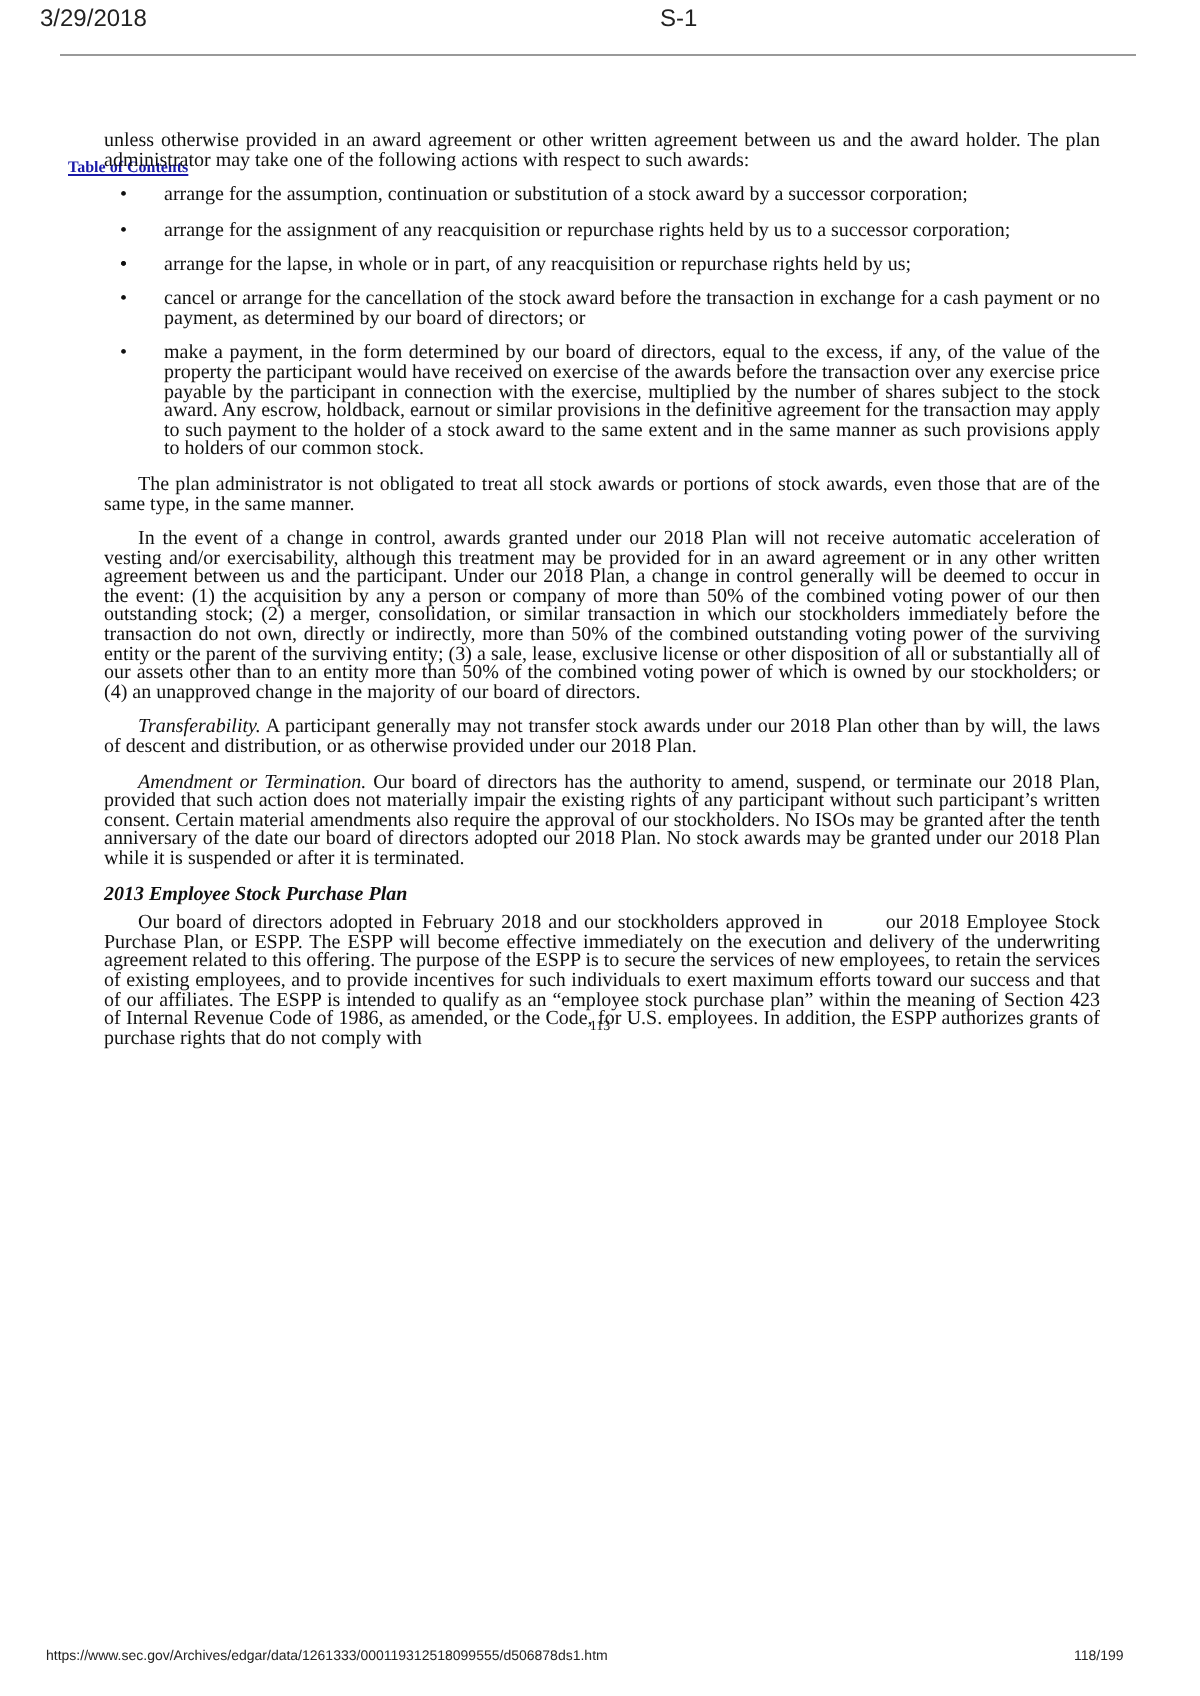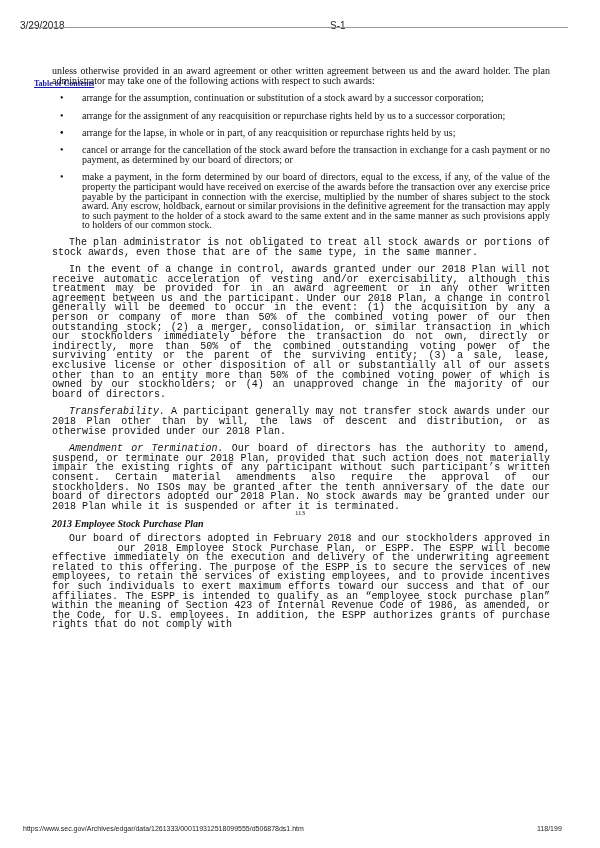--- a/index.html
+++ b/index.html
@@ -1,27 +1,27 @@
 <!DOCTYPE html>
 <html><head>
 <meta charset="utf-8">
 <style>
   html, body { margin: 0; padding: 0; }
   body {
     width: 600px; height: 848px; background: #ffffff; position: relative; overflow: hidden;
     font-family: "Liberation Serif", serif; color: #111;
   }
-  .hdr { position: absolute; top: 20px; font-family: "Liberation Sans", sans-serif; font-size: 10px; color: #222; }
+  .hdr { position: absolute; top: 2px; font-family: "Liberation Sans", sans-serif; font-size: 12px; color: #222; }
   #hdr-date { left: 20px; }
   #hdr-title { left: 330px; }
   .rule { position: absolute; top: 27px; left: 30px; width: 538px; height: 1px; background: #999; }
   #toc { position: absolute; top: 43px; left: 34px; font-size: 8px; font-weight: bold; color: #1a1aa8; text-decoration: underline; cursor: pointer; margin-top: 36px; }
   #content { position: absolute; top: 66px; left: 52px; width: 498px; font-size: 10px; line-height: 9.6px; }
   #content p { margin: 0 0 8px 0; text-align: justify; }
-  .indent { text-indent: 17px; font-family: Liberation Mono, monospace; }
+  .indent { text-indent: 17px; }
   ul.bullets { list-style: none; margin: 0 0 8px 0; padding: 0; }
   ul.bullets li { position: relative; padding-left: 30px; margin-bottom: 7.8px; text-align: justify; }
   ul.bullets li .dot { position: absolute; left: 8px; top: 0; }
   .it { font-style: italic; }
   .heading { font-weight: bold; font-style: italic; margin-left: 17px; margin-bottom: 5px !important; }
   #pageno { position: absolute; top: 509px; left: 0; width: 600px; text-align: center; font-size: 7px; }
   .ftr { position: absolute; top: 825px; font-family: "Liberation Sans", sans-serif; font-size: 7px; color: #222; }
   #ftr-url { left: 23px; }
   #ftr-page { left: 537px; }
 </style>

